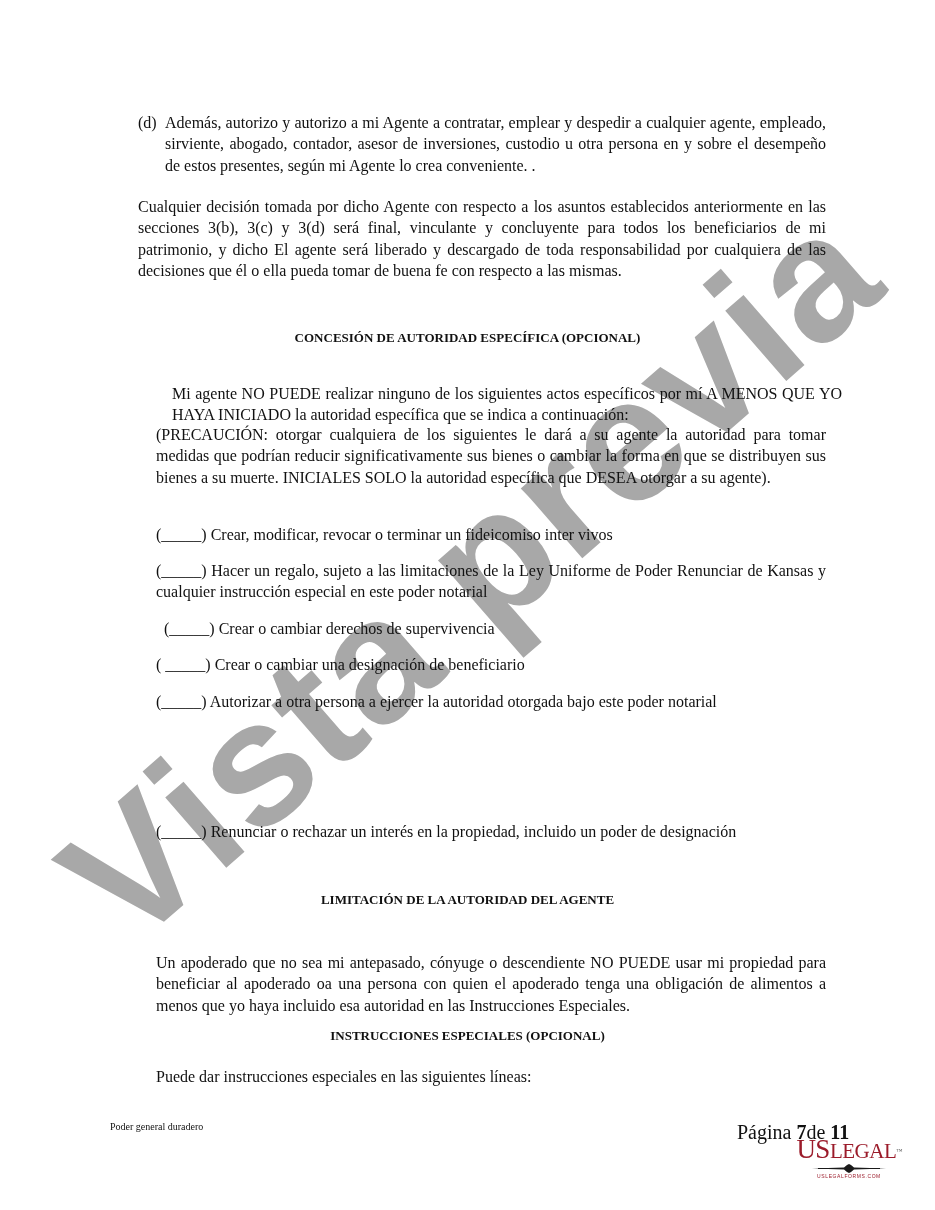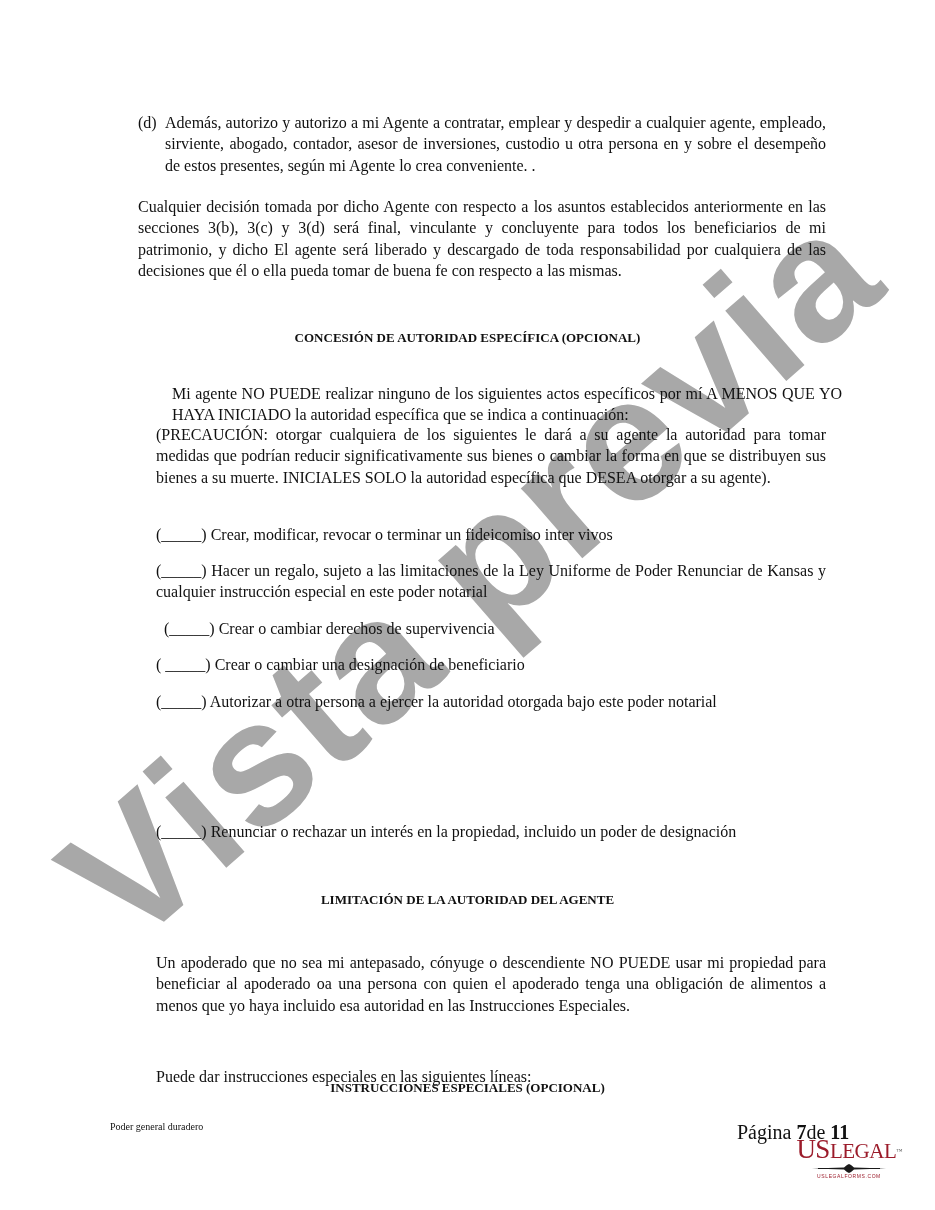--- a/index.html
+++ b/index.html
@@ -120,21 +120,21 @@
 
   <p class="p last-left" style="left:156px; top:821px; width:675px;">
     <span class="blank">(_____)</span>
     <span>Renunciar o rechazar un interés en la propiedad, incluido un poder de designación</span>
   </p>
 
   <h2 class="h" style="top:892px;">LIMITACIÓN DE LA AUTORIDAD DEL AGENTE</h2>
 
   <p class="p last-left" style="left:156px; top:952px; width:670px;">Un apoderado que no sea mi antepasado, cónyuge o descendiente NO PUEDE usar mi propiedad para beneficiar al apoderado oa una persona con quien el apoderado tenga una obligación de alimentos a menos que yo haya incluido esa autoridad en las Instrucciones Especiales.</p>
 
-  <h2 class="h" style="top:1080px;">INSTRUCCIONES ESPECIALES (OPCIONAL)</h2>
+  <h2 class="h" style="top:1028px;">INSTRUCCIONES ESPECIALES (OPCIONAL)</h2>
 
   <p class="p last-left" style="left:156px; top:1066px; width:670px;">Puede dar instrucciones especiales en las siguientes líneas:</p>
 
   <div class="footer-left">Poder general duradero</div>
 
   <div class="footer-right">
     <span>Página </span><b>7</b><span>de </span><b>11</b>
   </div>
 
   <div class="logo">

